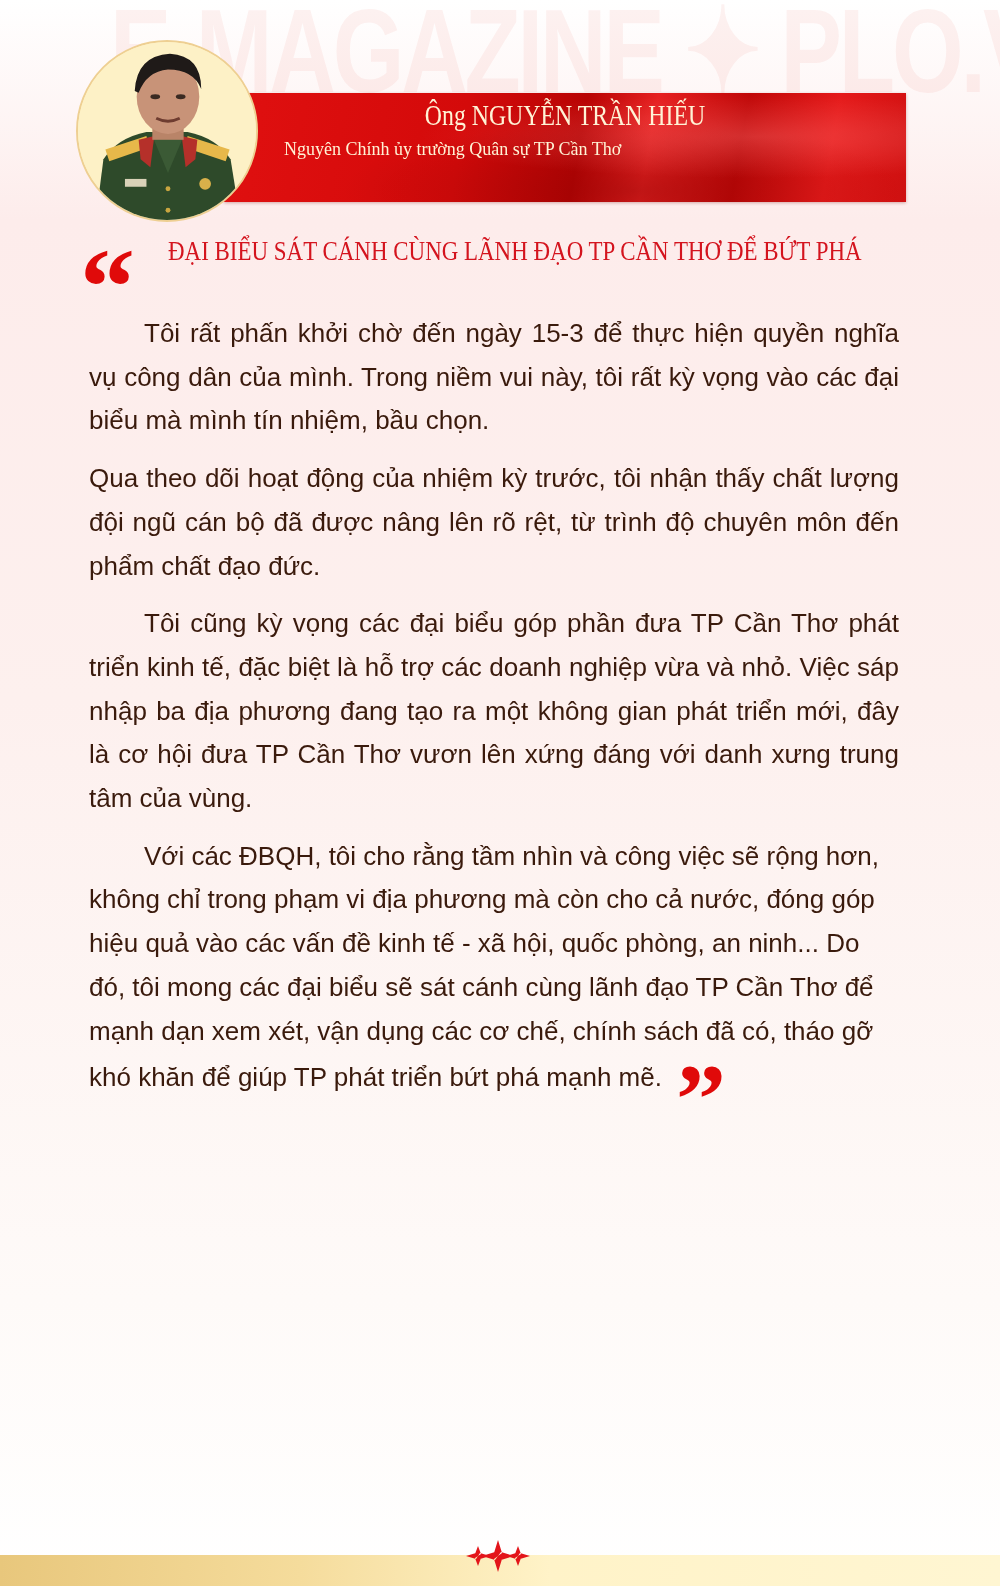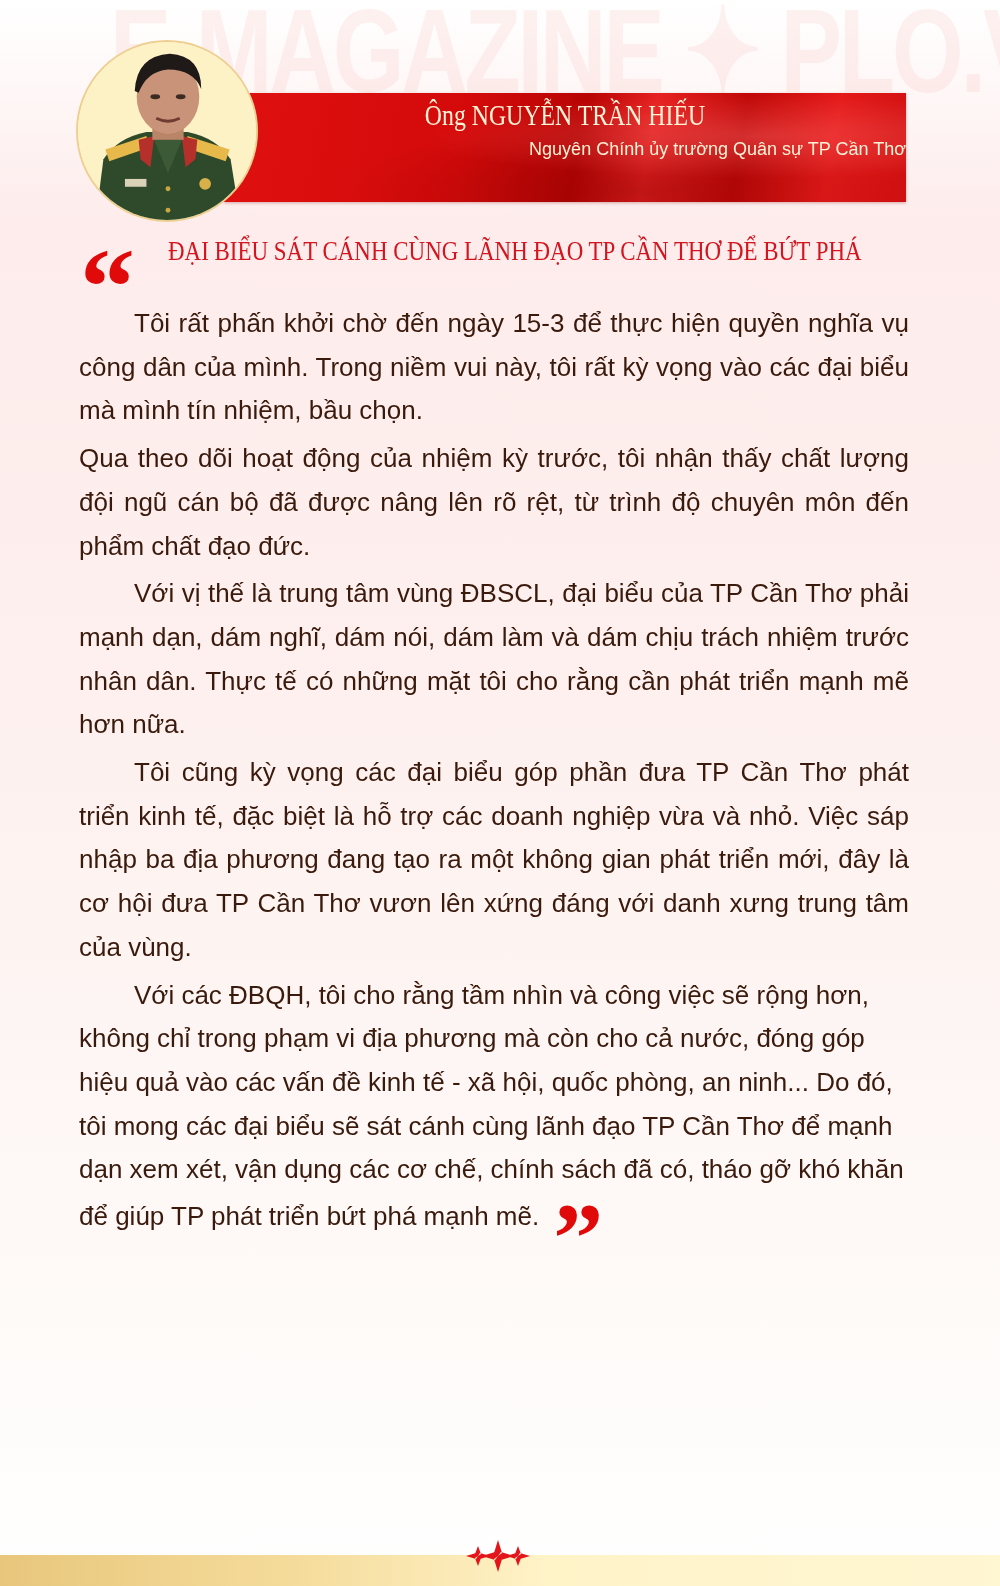--- a/index.html
+++ b/index.html
@@ -24,22 +24,22 @@
     position: absolute; inset: 0;
     background: radial-gradient(ellipse at 78% 40%, rgba(255,120,120,0.35), rgba(255,0,0,0) 45%),
                 radial-gradient(ellipse at 60% 90%, rgba(120,0,0,0.35), rgba(0,0,0,0) 50%);
   }
   .name {
     position: absolute; left: 0; right: 0; top: 6px; text-align: center;
     font-family: "Liberation Serif", serif; font-size: 29px; color: #fff3d6;
     transform: scaleX(0.82); letter-spacing: 0px;
   }
   .title-line {
-    position: absolute; left: 0; right: 0; text-align: right;
-    font-family: Liberation Sans, sans-serif; font-size: 18px; color: #fff3d6;
+    position: absolute; left: 0; right: 0; text-align: left;
+    font-family: Liberation Serif, serif; font-size: 18px; color: #fff3d6;
   }
   .title-line.t1 { top: 46px; left: 60px; }
   .title-line.t2 { top: 70px; left: 0px; }
   .avatar {
     position: absolute; left: 76px; top: 40px; width: 182px; height: 182px; border-radius: 50%;
     background: #fdf1c6; border: 2px solid #eecf92; box-sizing: border-box; overflow: hidden;
   }
   .avatar svg { width: 100%; height: 100%; display: block; }
   .open-quote {
     position: absolute; left: 80px; top: 232px; font-family: "Liberation Serif", serif;
@@ -48,21 +48,21 @@
   .headline {
     position: absolute; left: 168px; top: 236px; width: 760px;
     font-family: "Liberation Serif", serif; font-size: 27px; color: #d4141e;
     white-space: nowrap; transform: scaleX(0.85); transform-origin: left top;
   }
   .body-text {
     position: absolute; left: 75px; top: 298px; width: 838px;
     font-family: "Liberation Sans", sans-serif; font-size: 26px; line-height: 43.7px;
     color: #3a1a0c; text-align: justify;
   }
-  .body-text p { margin: 4px; text-indent: 55px; }
+  .body-text p { margin: 14px; text-indent: 55px; }
   .body-text p.noindent { text-indent: 0; }
   .close-quote {
     font-family: "Liberation Serif", serif; font-weight: 700; color: #e00a0a;
     font-size: 100px; line-height: 0; position: relative; top: 46px; margin-left: 14px;
   }
   .footer-bar {
     position: absolute; left: 0; top: 1555px; width: 1000px; height: 31px;
     background: linear-gradient(90deg, #e8c77c 0%, #f5dc9c 30%, #fff3c8 55%, #fff6d2 100%);
   }
   .footer-stars {
@@ -112,21 +112,20 @@
     <circle cx="92" cy="172" r="2.5" fill="#c9a640"></circle>
   </svg>
 </div>
 
 <div class="open-quote">“</div>
 <div class="headline">ĐẠI BIỂU SÁT CÁNH CÙNG LÃNH ĐẠO TP CẦN THƠ ĐỂ BỨT PHÁ</div>
 
 <div class="body-text">
   <p>Tôi rất phấn khởi chờ đến ngày 15-3 để thực hiện quyền nghĩa vụ công dân của mình. Trong niềm vui này, tôi rất kỳ vọng vào các đại biểu mà mình tín nhiệm, bầu chọn.</p>
   <p class="noindent">Qua theo dõi hoạt động của nhiệm kỳ trước, tôi nhận thấy chất lượng đội ngũ cán bộ đã được nâng lên rõ rệt, từ trình độ chuyên môn đến phẩm chất đạo đức.</p>
-  <p>Với vị thế là trung tâm vùng ĐBSCL, đại biểu của TP Cần Thơ phải mạnh dạn, dám nghĩ, dám nói, dám làm và dám chịu trách nhiệm trước nhân dân. Thực tế có những mặt tôi cho rằng cần phát triển mạnh mẽ hơn nữa.</p>
   <p>Tôi cũng kỳ vọng các đại biểu góp phần đưa TP Cần Thơ phát triển kinh tế, đặc biệt là hỗ trợ các doanh nghiệp vừa và nhỏ. Việc sáp nhập ba địa phương đang tạo ra một không gian phát triển mới, đây là cơ hội đưa TP Cần Thơ vươn lên xứng đáng với danh xưng trung tâm của vùng.</p>
   <p style="text-align:left;"><span>Với các ĐBQH, tôi cho rằng tầm nhìn và công việc sẽ rộng hơn, không chỉ trong phạm vi địa phương mà còn cho cả nước, đóng góp hiệu quả vào các vấn đề kinh tế - xã hội, quốc phòng, an ninh... Do đó, tôi mong các đại biểu sẽ sát cánh cùng lãnh đạo TP Cần Thơ để mạnh dạn xem xét, vận dụng các cơ chế, chính sách đã có, tháo gỡ khó khăn để giúp TP phát triển bứt phá mạnh mẽ.</span><span class="close-quote">”</span></p>
 </div>
 
 <div class="footer-bar"></div>
 <svg class="footer-stars" viewBox="0 0 64 32">
   <path d="M12 16 L14 13 L24 16 L14 19 Z M12 16 L10 13 L0 16 L10 19 Z M12 16 L15 14 L12 6 L9 14 Z M12 16 L15 18 L12 26 L9 18 Z" fill="#e3151a"></path>
   <path d="M32 16 L35 12 L48 16 L35 20 Z M32 16 L29 12 L16 16 L29 20 Z M32 16 L36 13 L32 0 L28 13 Z M32 16 L36 19 L32 32 L28 19 Z" fill="#e3151a"></path>
   <path d="M52 16 L54 13 L64 16 L54 19 Z M52 16 L50 13 L40 16 L50 19 Z M52 16 L55 14 L52 6 L49 14 Z M52 16 L55 18 L52 26 L49 18 Z" fill="#e3151a"></path>
 </svg>

